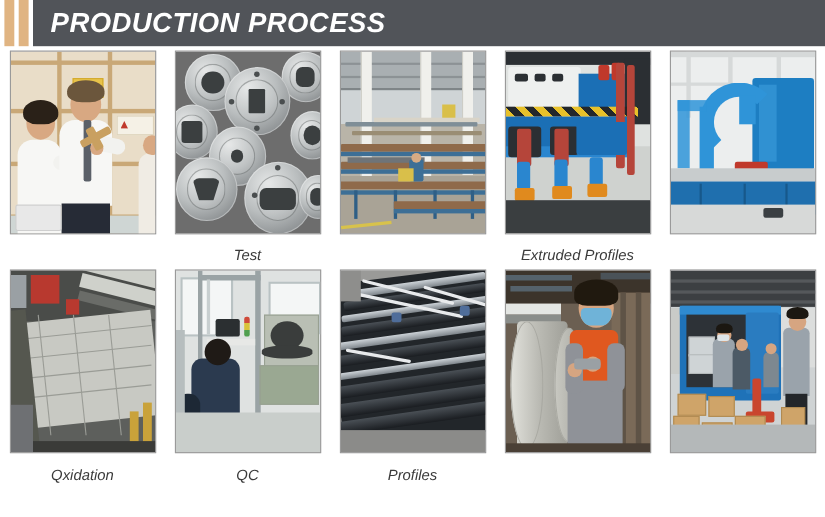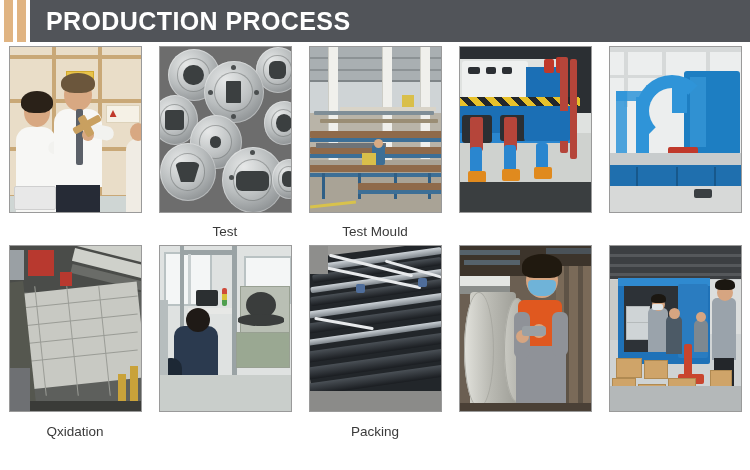--- a/index.html
+++ b/index.html
@@ -1,21 +1,21 @@
 <!DOCTYPE html>
 <html><head>
 <meta charset="utf-8">
 <style>
   html,body{margin:0;padding:0;}
   body{
     width:750px;height:470px;overflow:hidden;
     background:#ffffff;
     font-family:"Liberation Sans", sans-serif;
   }
-  .page{position:relative;width:750px;height:470px;background:#fff;}
+  .page{position:relative;width:750px;height:470px;background:#fff;font-style:italic;}
 
   
   .header{
     position:absolute;left:0;top:0;width:750px;height:42px;
   }
   .hdr-bars{position:absolute;left:4px;top:0;width:26px;height:42px;}
   .hdr-bar{position:absolute;top:0;width:9px;height:42px;background:#e0b482;}
   .hdr-bar.b1{left:0;}
   .hdr-bar.b2{left:13px;}
   .hdr-bg{
@@ -319,21 +319,20 @@
             <div class="benchleg" style="left:118px;top:126px;height:26px;"></div>
             <div class="bench" style="left:48px;top:136px;width:86px;"></div>
             <div class="rail" style="left:48px;top:143px;width:86px;"></div>
 
             <div class="worker" style="left:62px;top:98px;width:13px;height:20px;"></div>
             <div class="wh" style="left:64px;top:92px;width:9px;height:9px;"></div>
             <div class="yellow" style="left:52px;top:106px;width:14px;height:12px;"></div>
             <div class="stripe" style="left:0;bottom:6px;width:46px;background:#d8c24b;transform:rotate(-6deg);"></div>
           </div>
         </div>
-        <div class="caption">Test Mould</div>
       </div>
 
       <div class="cell">
         <div class="thumb">
           <div class="p4">
             <div class="bgwall"></div>
             <div class="dark" style="left:0;top:0;width:133px;height:12px;"></div>
             <div class="white" style="left:2px;top:14px;width:66px;height:36px;"></div>
             <div class="dark" style="left:8px;top:20px;width:12px;height:7px;border-radius:2px;"></div>
             <div class="dark" style="left:26px;top:20px;width:10px;height:7px;border-radius:2px;"></div>
@@ -355,20 +354,21 @@
             <div class="cyl" style="left:44px;top:98px;width:12px;height:28px;"></div>
             <div class="cyl" style="left:76px;top:96px;width:12px;height:28px;"></div>
             <div class="blue" style="left:64px;top:64px;width:46px;height:30px;border-radius:3px;"></div>
             <div class="orange" style="left:8px;top:124px;width:18px;height:12px;"></div>
             <div class="orange" style="left:42px;top:122px;width:18px;height:12px;"></div>
             <div class="orange" style="left:74px;top:120px;width:18px;height:12px;"></div>
             <div class="dark" style="left:0;top:136px;width:133px;height:8px;"></div>
             <div class="floor"></div>
           </div>
         </div>
+        <div class="caption">Extruded Profiles</div>
       </div>
 
       <div class="cell">
         <div class="thumb">
           <div class="p5">
             <div class="wall"></div>
             <div class="winframe" style="left:0;top:0;width:133px;height:5px;"></div>
             <div class="winframe" style="left:14px;top:0;width:4px;height:60px;"></div>
             <div class="winframe" style="left:52px;top:0;width:4px;height:36px;"></div>
             <div class="winframe" style="left:0;top:28px;width:56px;height:3px;"></div>
@@ -440,20 +440,21 @@
             <div class="desk" style="left:28px;top:62px;width:44px;height:6px;"></div>
             <div class="green" style="left:30px;top:68px;width:16px;height:12px;background:#2f6f8f;"></div>
             <div class="light" style="left:62px;top:42px;width:5px;height:18px;background:linear-gradient(#cf4a3a 0 33%,#d9c23a 33% 66%,#4f9f4f 66% 100%);"></div>
             <div class="person" style="left:14px;top:80px;width:44px;height:66px;"></div>
             <div class="head" style="left:26px;top:62px;width:24px;height:24px;"></div>
             <div class="person" style="left:0px;top:112px;width:22px;height:34px;background:#1d2835;"></div>
             <div class="frame" style="left:0px;top:54px;width:8px;height:90px;background:#b6bdbe;"></div>
             <div class="floor"></div>
           </div>
         </div>
+        <div class="caption">QC</div>
       </div>
 
       <div class="cell">
         <div class="thumb">
           <div class="p8">
             <div class="bundle" style="left:-6px;top:4px;width:146px;height:150px;transform:rotate(-7deg);"></div>
             <div class="shine" style="left:2px;top:10px;width:130px;height:7px;transform:rotate(-8deg);"></div>
             <div class="bar" style="left:2px;top:20px;width:130px;height:8px;transform:rotate(-8deg);"></div>
             <div class="shine" style="left:0px;top:32px;width:134px;height:6px;transform:rotate(-8deg);"></div>
             <div class="bar" style="left:0px;top:42px;width:134px;height:9px;transform:rotate(-8deg);"></div>
@@ -466,21 +467,21 @@
             <div class="strap" style="left:18px;top:18px;width:86px;transform:rotate(14deg);"></div>
             <div class="strap" style="left:12px;top:30px;width:100px;transform:rotate(12deg);"></div>
             <div class="clip" style="left:46px;top:38px;width:9px;height:9px;"></div>
             <div class="strap" style="left:74px;top:22px;width:62px;transform:rotate(16deg);"></div>
             <div class="clip" style="left:108px;top:32px;width:9px;height:9px;"></div>
             <div class="strap" style="left:4px;top:76px;width:60px;transform:rotate(10deg);"></div>
             <div class="ground"></div>
             <div class="bundle" style="left:0;top:0;width:18px;height:28px;background:#8e8e8c;"></div>
           </div>
         </div>
-        <div class="caption">Packing</div>
+        <div class="caption">Profiles</div>
       </div>
 
       <div class="cell">
         <div class="thumb">
           <div class="p9">
             <div class="shelf" style="left:0;top:0;width:133px;height:30px;background:#3c342b;"></div>
             <div class="tube" style="left:0;top:4px;width:60px;height:5px;"></div>
             <div class="tube" style="left:4px;top:14px;width:56px;height:5px;"></div>
             <div class="tube" style="left:86px;top:2px;width:48px;height:6px;background:#4a5258;"></div>
             <div class="shelf" style="left:0;top:30px;width:50px;height:10px;background:#e4e6e3;"></div>

